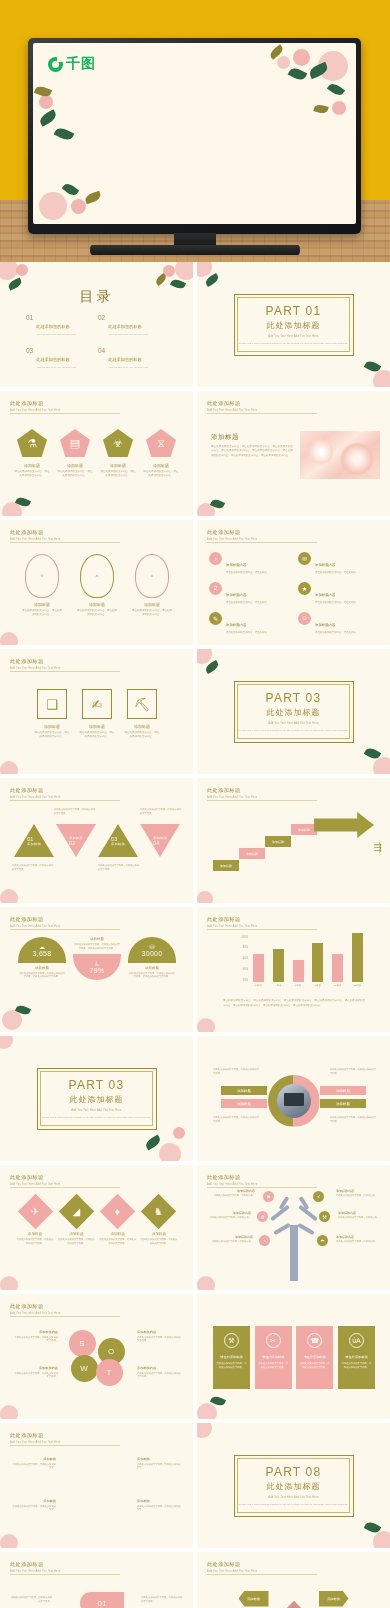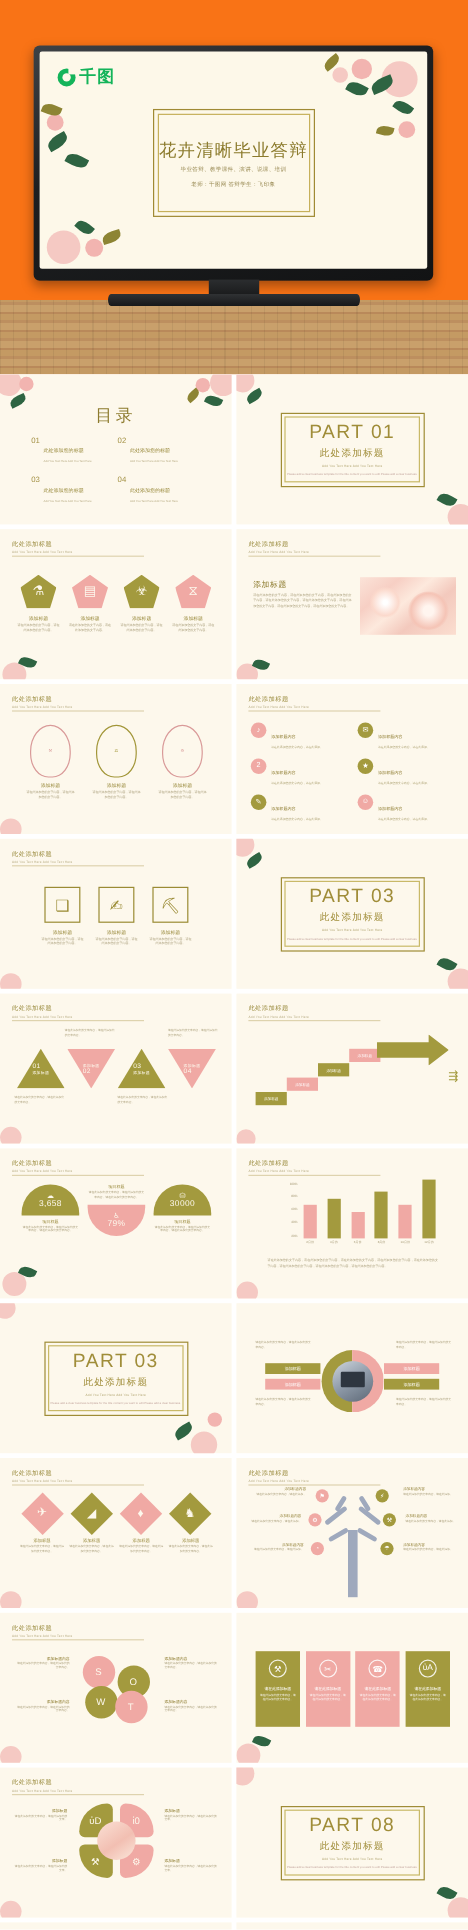--- a/index.html
+++ b/index.html
@@ -2,21 +2,21 @@
 <html><head>
 <meta charset="utf-8">
 <style>
   * { box-sizing: border-box; margin:0; padding:0; }
   body {
     width:390px; height:1608px; background:#ffffff;
     font-family:"Liberation Sans","DejaVu Sans",sans-serif;
     overflow:hidden; position:relative;
   }
   
-  .hero { position:relative; width:390px; height:312px; background:#f97316; overflow:hidden;text-align:right; }
+  .hero { position:relative; width:390px; height:262px; background:#eab308; overflow:hidden;text-align:right; }
   .wood {
     position:absolute; left:0; bottom:0; width:390px; height:62px;
     background:
       repeating-linear-gradient(90deg,
         rgba(0,0,0,.06) 0px, rgba(0,0,0,.06) 1px, rgba(0,0,0,0) 1px, rgba(0,0,0,0) 11px),
       repeating-linear-gradient(0deg,
         #c49a63 0px,#c49a63 5px,#b9895a 5px,#b9895a 7px,#c9a06b 7px,#c9a06b 13px,#bd8f5f 13px,#bd8f5f 15px);
   }
   .tv-body {
     position:absolute; left:28px; top:38px; width:333px; height:196px;
@@ -80,21 +80,21 @@
   .sh-s { font-size:2.6px; color:#b9ae86; margin-top:1.5px; letter-spacing:.2px; }
   .sh-rule { position:absolute; left:10px; top:22px; width:110px; height:.5px; background:#ded3ae; }
 
   .part-box {
     position:absolute; left:50%; top:50%; transform:translate(-50%,-50%);
     width:120px; height:62px; border:1px solid #9f8c36; padding:2.5px;
     display:flex; align-items:center; justify-content:center;
   }
   .part-inner { width:100%; height:100%; border:.6px solid #c9b968; display:flex;
     flex-direction:column; align-items:center; justify-content:center; gap:2px;}
-  .part-num { font-size:16px; color:#a08d39; letter-spacing:1.2px; }
+  .part-num { font-size:12px; color:#a08d39; letter-spacing:1.2px; }
   .part-cn { font-size:8px; color:#a08d39; letter-spacing:1px; }
   .part-en { font-size:2.6px; color:#b5a977; letter-spacing:.2px; margin-top:2px;}
   .part-en2 { font-size:2.4px; color:#c6a9a1; line-height:1.5; text-align:center; margin-top:2px;}
 
   
   .toc-title { position:absolute; left:50%; top:26px; transform:translateX(-50%);
     font-size:14px; color:#8d7b2e; letter-spacing:3px; }
   .toc-grid { position:absolute; left:26px; top:52px; width:144px;
     display:flex; flex-wrap:wrap; row-gap:11px; }
   .toc-item { width:72px; display:flex; gap:3px; align-items:flex-start; }
@@ -282,27 +282,20 @@
       <div class="fl fl-p2" style="width:28px;height:28px;left:6px;bottom:4px;"></div>
       <div class="fl fl-p" style="width:15px;height:15px;left:38px;bottom:10px;"></div>
       <div class="fl fl-o fl-lf" style="width:16px;height:9px;left:52px;bottom:22px;transform:rotate(-18deg);"></div>
       <div class="fl fl-g fl-lf" style="width:15px;height:9px;left:30px;bottom:30px;transform:rotate(40deg);"></div>
 
       <div class="logo">
         <span class="logo-mark"></span>
         <span class="logo-text">千图</span>
       </div>
 
-      <div class="title-frame">
-        <div class="title-frame-in">
-          <div class="main-title">花卉清晰毕业答辩</div>
-          <div class="sub-title">毕业答辩、教学课件、演讲、说课、培训</div>
-          <div class="sub-title2">老师：千图网  答辩学生：飞印象</div>
-        </div>
-      </div>
     </div>
   </div>
   <div class="tv-stand-neck"></div>
   <div class="tv-stand-base"></div>
 </div>
 
 <div class="deck">
 
   <div class="row">
     <div class="slide">
@@ -860,27 +853,20 @@
     </div>
   </div>
 
   <div class="row">
     <div class="slide">
       <div class="sh">
         <div class="sh-t">此处添加标题</div>
         <div class="sh-s">Add You Text Here Add You Text Here</div>
       </div>
       <div class="sh-rule"></div>
-      <div class="cyc">
-        <div class="cyc-q" style="left:0;top:0;background:#a39a3e;border-radius:30px 6px 6px 6px;">ὐD</div>
-        <div class="cyc-q" style="right:0;top:0;background:#f0a9a4;border-radius:6px 30px 6px 6px;">ἱ0</div>
-        <div class="cyc-q" style="left:0;bottom:0;background:#a39a3e;border-radius:6px 6px 6px 30px;">⚒</div>
-        <div class="cyc-q" style="right:0;bottom:0;background:#f0a9a4;border-radius:6px 6px 30px 6px;">⚙</div>
-        <div class="cyc-mid"></div>
-      </div>
       <div class="cyc-note" style="left:12px;top:34px;text-align:right;">
         <div class="cyc-a">添加标题</div>
         <div class="cyc-b">请在此添加您的文字内容，请在此添加您的文字。</div>
         </div>
       <div class="cyc-note" style="right:12px;top:34px;">
         <div class="cyc-a">添加标题</div>
         <div class="cyc-b">请在此添加您的文字内容，请在此添加您的文字。</div>
         </div>
       <div class="cyc-note" style="left:12px;top:76px;text-align:right;">
         <div class="cyc-a">添加标题</div>

